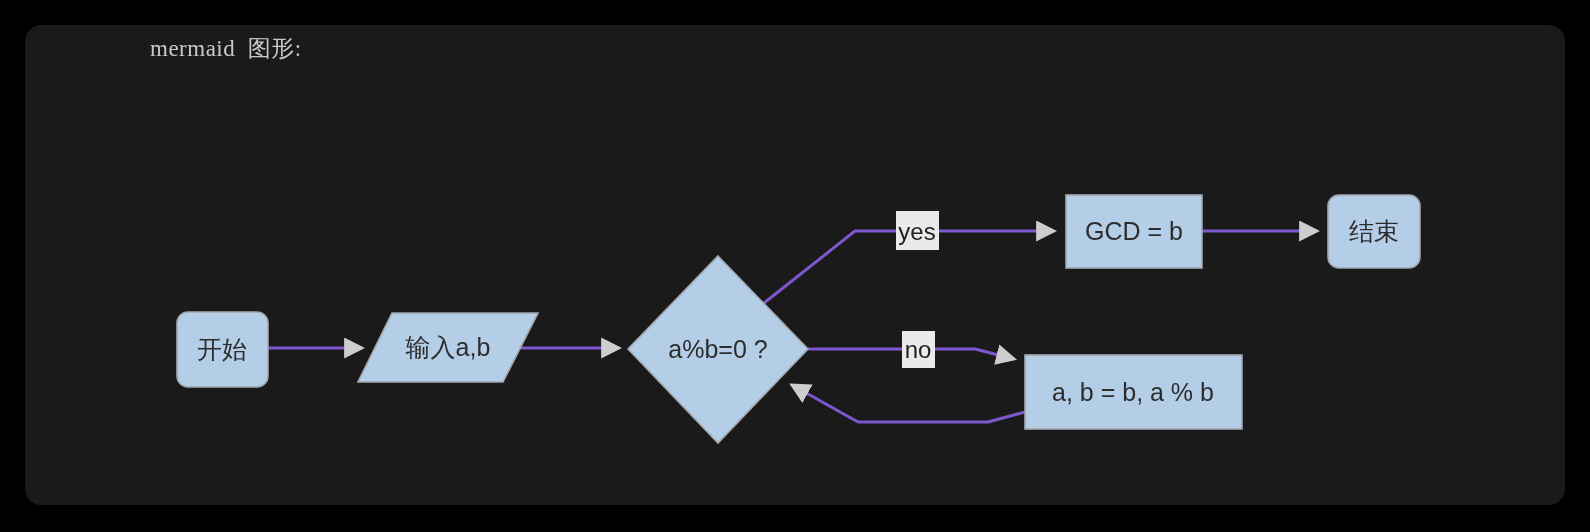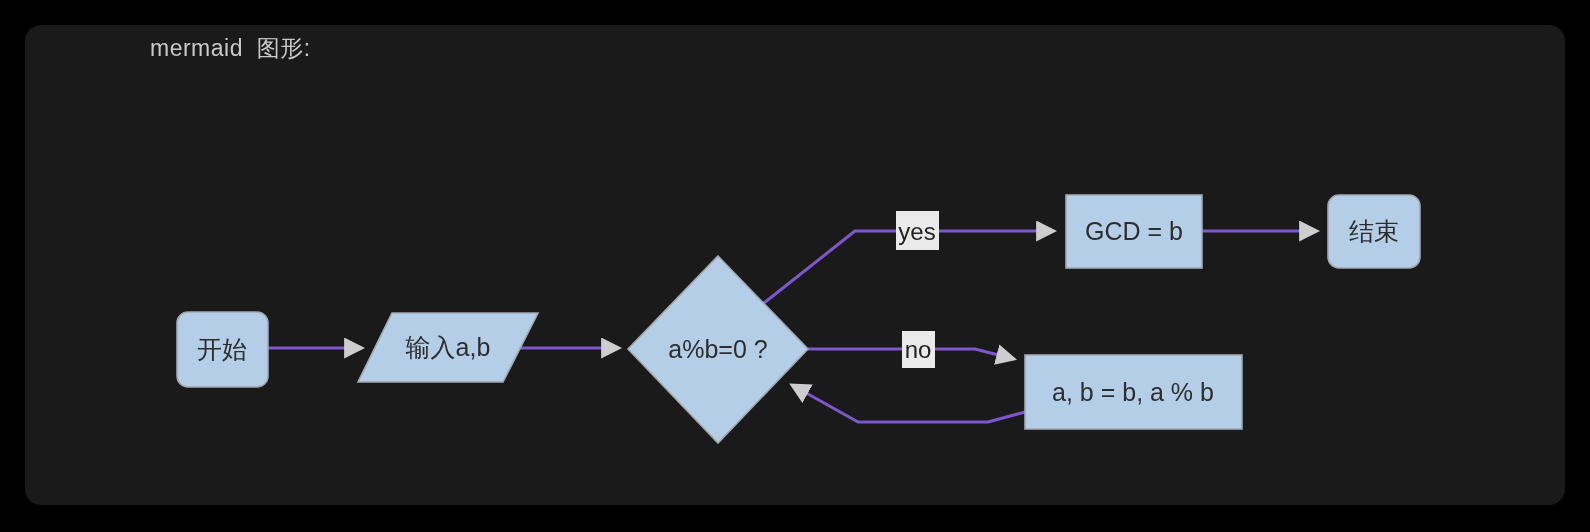--- a/index.html
+++ b/index.html
@@ -23,21 +23,21 @@
     top: 25px;
     width: 1540px;
     height: 480px;
     background: #1a1a1a;
     border-radius: 16px;
   }
   .title {
     position: absolute;
     left: 150px;
     top: 33px;
-    font-family: Liberation Sans, sans-serif;
+    font-family: Liberation Serif, serif;
     font-size: 23px;
     color: #c9c9c9;
     letter-spacing: 0.5px;
     white-space: pre;
   }
   svg.diagram {
     position: absolute;
     left: 0;
     top: 0;
     width: 1590px;

